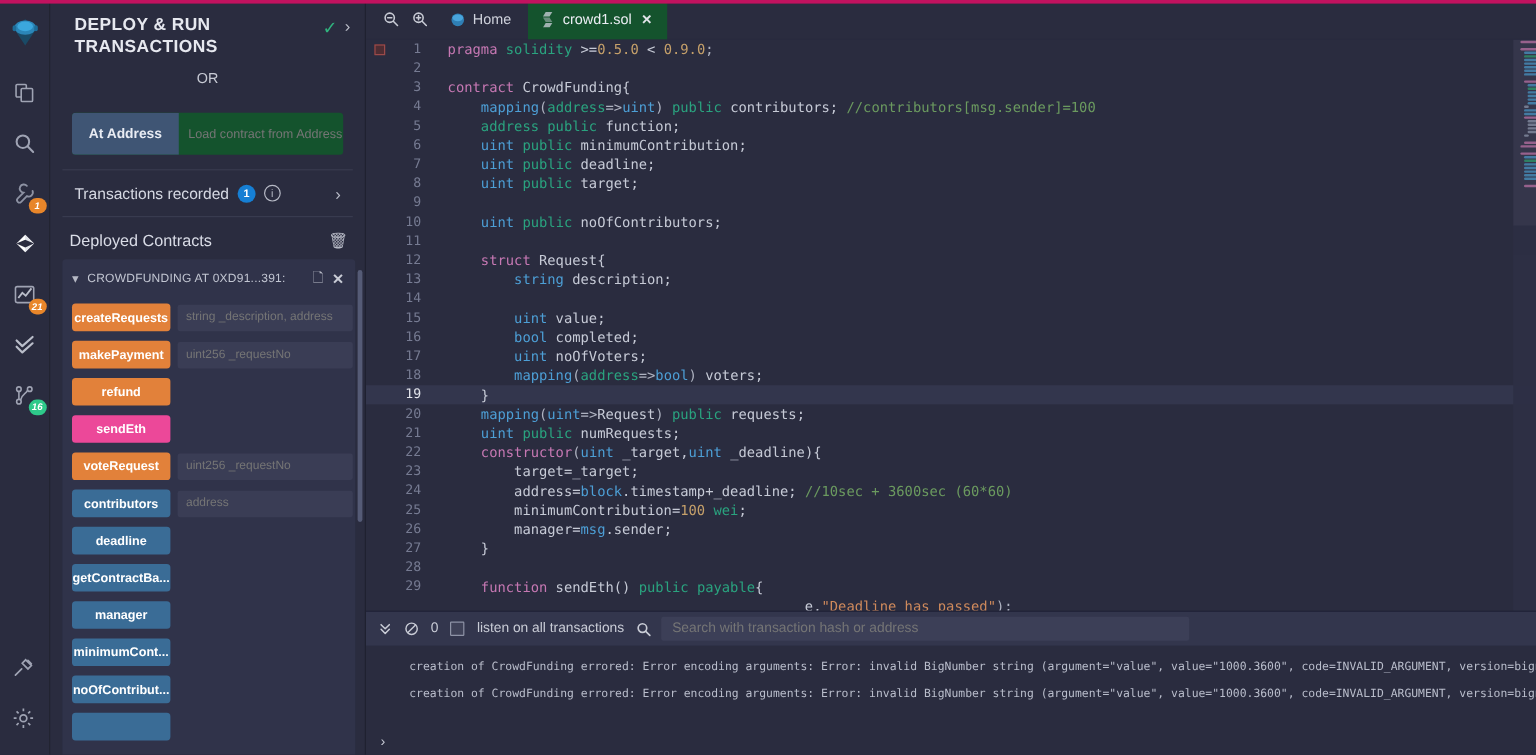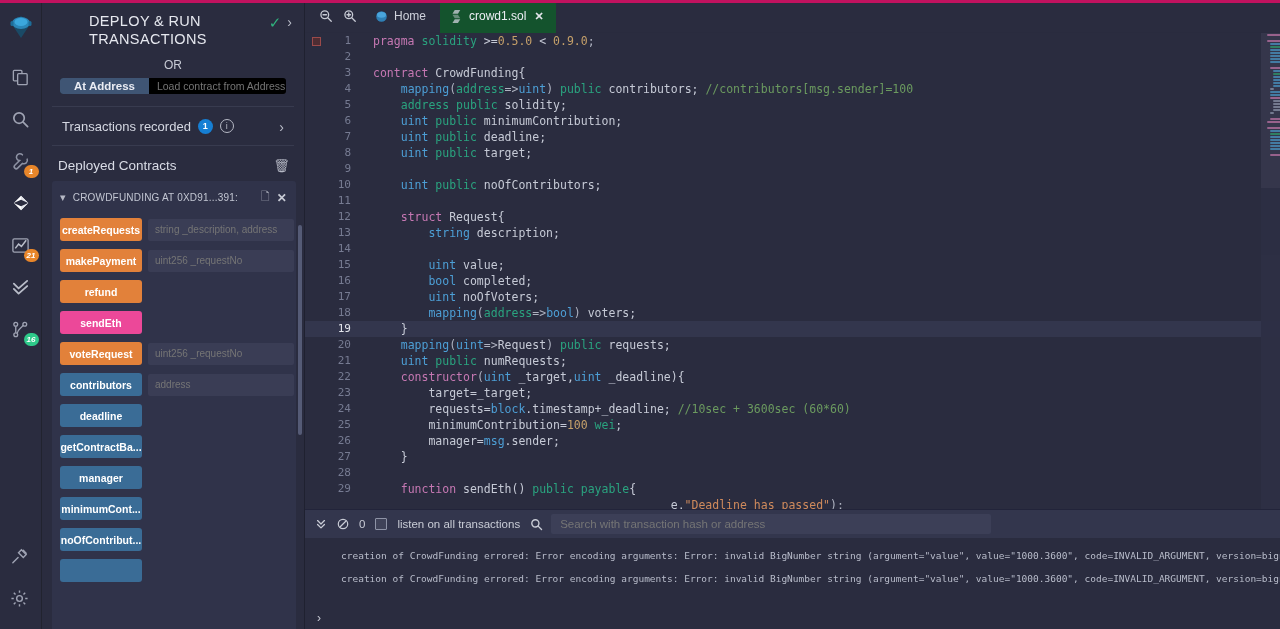--- a/index.html
+++ b/index.html
@@ -52,33 +52,33 @@
     background: #2a2c3f;
     border-right: 1px solid #1f2130;
     overflow: hidden;
     position: relative;
   }
   .panel-header {
     display: flex; align-items: flex-start; gap: 6px;
     padding: 12px 12px 6px 20px;
   }
   .panel-title {
-    font-size: 14.5px; font-weight: normal; letter-spacing: .35px;
-    color: #e6e8ef; line-height: 1.25; flex: 1; margin-left: 27px;
+    font-size: 14.5px; font-weight: bold; letter-spacing: .35px;
+    color: #e6e8ef; line-height: 1.25; flex: 1;
   }
   .chk { color: #30b37e; font-size: 15px; padding-top: 2px; }
   .chev-r { color: #b9bcc8; font-size: 14px; padding-top: 2px; cursor: pointer; }
 
   .or-row { text-align: center; font-size: 12px; color: #c7cad4; padding: 4px 0 6px; }
 
   .ataddr-row {
-    display: flex; margin: 0 18px 12px 18px;
+    display: flex; margin: 16px 18px 12px 18px;
     border-radius: 3px; overflow: hidden;
-    background: #000000;
-    height: 16px;
+    background: #14532d;
+    height: 35px;
   }
   .ataddr-btn {
     background: #3f5574; color: #e9ecf3;
     font-size: 11.5px; font-weight: bold;
     padding: 0 14px; display: flex; align-items: center; cursor: pointer;
     white-space: nowrap;
   }
   .ataddr-input {
     flex: 1; background: transparent; border: 0; outline: none;
     color: #9ba0b2; font-size: 10.5px; padding: 0 8px;
@@ -474,40 +474,40 @@
       </div>
 
     </div>
 
     <div class="editor-wrap">
       <div class="code-area">
           <div class="cline"><span class="glyph"><span class="breakpt"></span></span><span class="lnum">1</span><span class="ctext"><span class="k-kw">pragma </span><span class="k-mod">solidity</span><span class="k-id"> &gt;=</span><span class="k-num">0.5.0</span><span class="k-id"> &lt; </span><span class="k-num">0.9.0</span><span class="k-pun">;</span></span></div>
           <div class="cline"><span class="glyph"></span><span class="lnum">2</span><span class="ctext"></span></div>
           <div class="cline"><span class="glyph"></span><span class="lnum">3</span><span class="ctext"><span class="k-kw">contract </span><span class="k-id">CrowdFunding{</span></span></div>
           <div class="cline"><span class="glyph"></span><span class="lnum">4</span><span class="ctext"><span>    </span><span class="k-blue">mapping</span><span class="k-pun">(</span><span class="k-mod">address</span><span class="k-pun">=&gt;</span><span class="k-type">uint</span><span class="k-pun">) </span><span class="k-mod">public</span><span class="k-id"> contributors; </span><span class="k-cmt">//contributors[msg.sender]=100</span></span></div>
-          <div class="cline"><span class="glyph"></span><span class="lnum">5</span><span class="ctext"><span>    </span><span class="k-mod">address </span><span class="k-mod">public</span><span class="k-id"> solidity;</span></span></div>
+          <div class="cline"><span class="glyph"></span><span class="lnum">5</span><span class="ctext"><span>    </span><span class="k-mod">address </span><span class="k-mod">public</span><span class="k-id"> function;</span></span></div>
           <div class="cline"><span class="glyph"></span><span class="lnum">6</span><span class="ctext"><span>    </span><span class="k-type">uint </span><span class="k-mod">public</span><span class="k-id"> minimumContribution;</span></span></div>
           <div class="cline"><span class="glyph"></span><span class="lnum">7</span><span class="ctext"><span>    </span><span class="k-type">uint </span><span class="k-mod">public</span><span class="k-id"> deadline;</span></span></div>
           <div class="cline"><span class="glyph"></span><span class="lnum">8</span><span class="ctext"><span>    </span><span class="k-type">uint </span><span class="k-mod">public</span><span class="k-id"> target;</span></span></div>
           <div class="cline"><span class="glyph"></span><span class="lnum">9</span></div>
           <div class="cline"><span class="glyph"></span><span class="lnum">10</span><span class="ctext"><span>    </span><span class="k-type">uint </span><span class="k-mod">public</span><span class="k-id"> noOfContributors;</span></span></div>
           <div class="cline"><span class="glyph"></span><span class="lnum">11</span><span class="ctext"><span>    </span></span></div>
           <div class="cline"><span class="glyph"></span><span class="lnum">12</span><span class="ctext"><span>    </span><span class="k-kw">struct </span><span class="k-id">Request{</span></span></div>
           <div class="cline"><span class="glyph"></span><span class="lnum">13</span><span class="ctext"><span>        </span><span class="k-type">string</span><span class="k-id"> description;</span></span></div>
           <div class="cline"><span class="glyph"></span><span class="lnum">14</span></div>
           <div class="cline"><span class="glyph"></span><span class="lnum">15</span><span class="ctext"><span>        </span><span class="k-type">uint</span><span class="k-id"> value;</span></span></div>
           <div class="cline"><span class="glyph"></span><span class="lnum">16</span><span class="ctext"><span>        </span><span class="k-type">bool</span><span class="k-id"> completed;</span></span></div>
           <div class="cline"><span class="glyph"></span><span class="lnum">17</span><span class="ctext"><span>        </span><span class="k-type">uint</span><span class="k-id"> noOfVoters;</span></span></div>
           <div class="cline"><span class="glyph"></span><span class="lnum">18</span><span class="ctext"><span>        </span><span class="k-blue">mapping</span><span class="k-pun">(</span><span class="k-mod">address</span><span class="k-pun">=&gt;</span><span class="k-type">bool</span><span class="k-pun">) </span><span class="k-id">voters;</span></span></div>
           <div class="cline cur"><span class="glyph"></span><span class="lnum active">19</span><span class="ctext"><span>    </span><span class="k-id">}</span></span></div>
           <div class="cline"><span class="glyph"></span><span class="lnum">20</span><span class="ctext"><span>    </span><span class="k-blue">mapping</span><span class="k-pun">(</span><span class="k-type">uint</span><span class="k-pun">=&gt;</span><span class="k-id">Request</span><span class="k-pun">) </span><span class="k-mod">public</span><span class="k-id"> requests;</span></span></div>
           <div class="cline"><span class="glyph"></span><span class="lnum">21</span><span class="ctext"><span>    </span><span class="k-type">uint </span><span class="k-mod">public</span><span class="k-id"> numRequests;</span></span></div>
           <div class="cline"><span class="glyph"></span><span class="lnum">22</span><span class="ctext"><span>    </span><span class="k-kw">constructor</span><span class="k-pun">(</span><span class="k-type">uint</span><span class="k-id"> _target,</span><span class="k-type">uint</span><span class="k-id"> _deadline){</span></span></div>
           <div class="cline"><span class="glyph"></span><span class="lnum">23</span><span class="ctext"><span>        </span><span class="k-id">target=_target;</span></span></div>
-          <div class="cline"><span class="glyph"></span><span class="lnum">24</span><span class="ctext"><span>        </span><span class="k-id">requests=</span><span class="k-blue">block</span><span class="k-id">.timestamp+_deadline; </span><span class="k-cmt">//10sec + 3600sec (60*60)</span></span></div>
+          <div class="cline"><span class="glyph"></span><span class="lnum">24</span><span class="ctext"><span>        </span><span class="k-id">address=</span><span class="k-blue">block</span><span class="k-id">.timestamp+_deadline; </span><span class="k-cmt">//10sec + 3600sec (60*60)</span></span></div>
           <div class="cline"><span class="glyph"></span><span class="lnum">25</span><span class="ctext"><span>        </span><span class="k-id">minimumContribution=</span><span class="k-num">100</span><span class="k-mod"> wei</span><span class="k-id">;</span></span></div>
           <div class="cline"><span class="glyph"></span><span class="lnum">26</span><span class="ctext"><span>        </span><span class="k-id">manager=</span><span class="k-blue">msg</span><span class="k-id">.sender;</span></span></div>
           <div class="cline"><span class="glyph"></span><span class="lnum">27</span><span class="ctext"><span>    </span><span class="k-id">}</span></span></div>
           <div class="cline"><span class="glyph"></span><span class="lnum">28</span><span class="ctext"><span>    </span></span></div>
           <div class="cline"><span class="glyph"></span><span class="lnum">29</span><span class="ctext"><span>    </span><span class="k-kw">function </span><span class="k-id">sendEth() </span><span class="k-mod">public payable</span><span class="k-id">{</span></span></div>
           <div class="cline"><span class="glyph"></span><span class="lnum"></span><span class="ctext">                                           <span class="k-id">e,</span><span class="k-str">"Deadline has passed"</span><span class="k-pun">);</span></span></div>
         </div>
       <div class="minimap">
         <div class="mm-scroll"></div>
       <div class="mm-line" style="width: 28.8px; margin-left: 6px; background: rgb(154, 95, 141);"></div>

